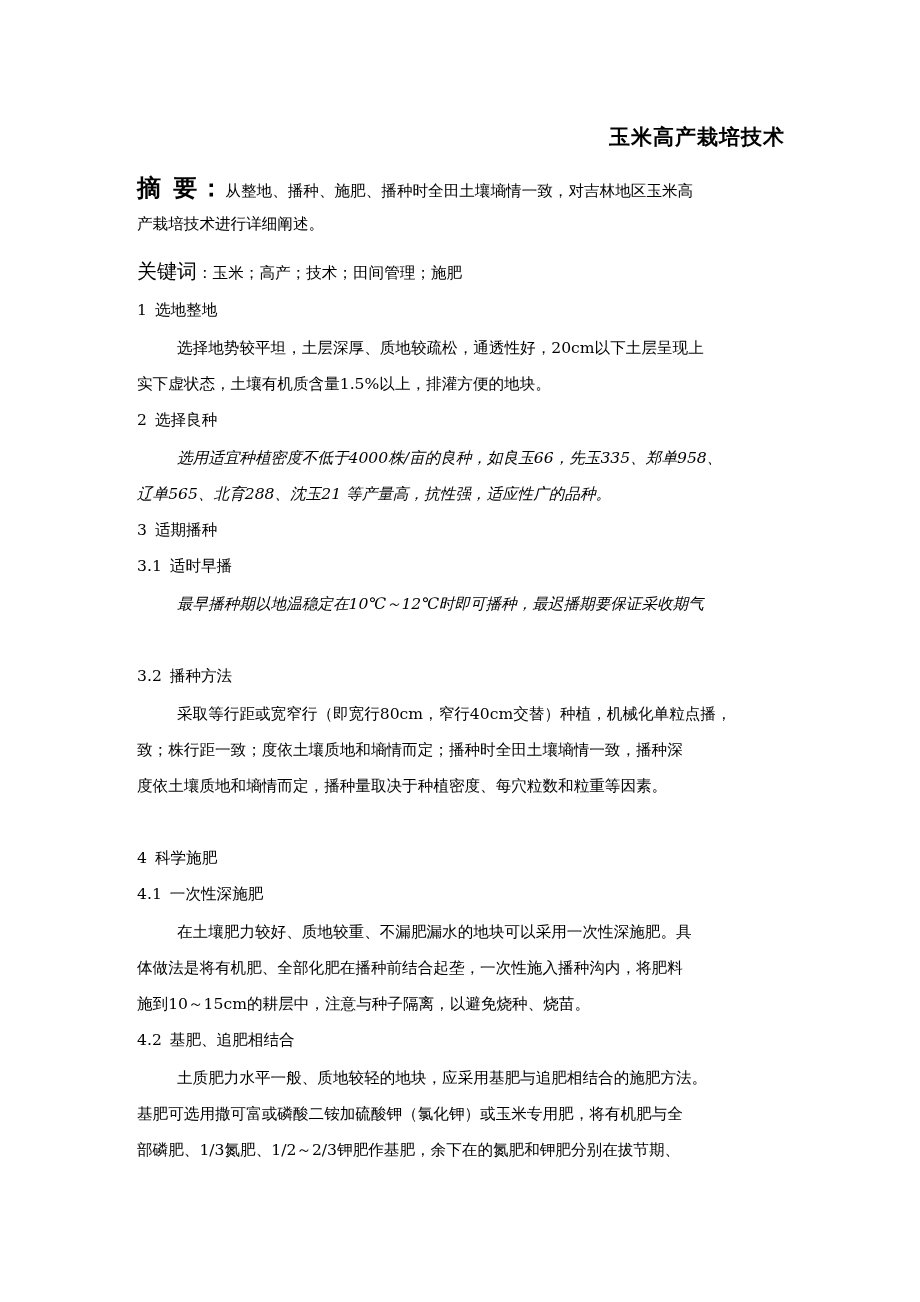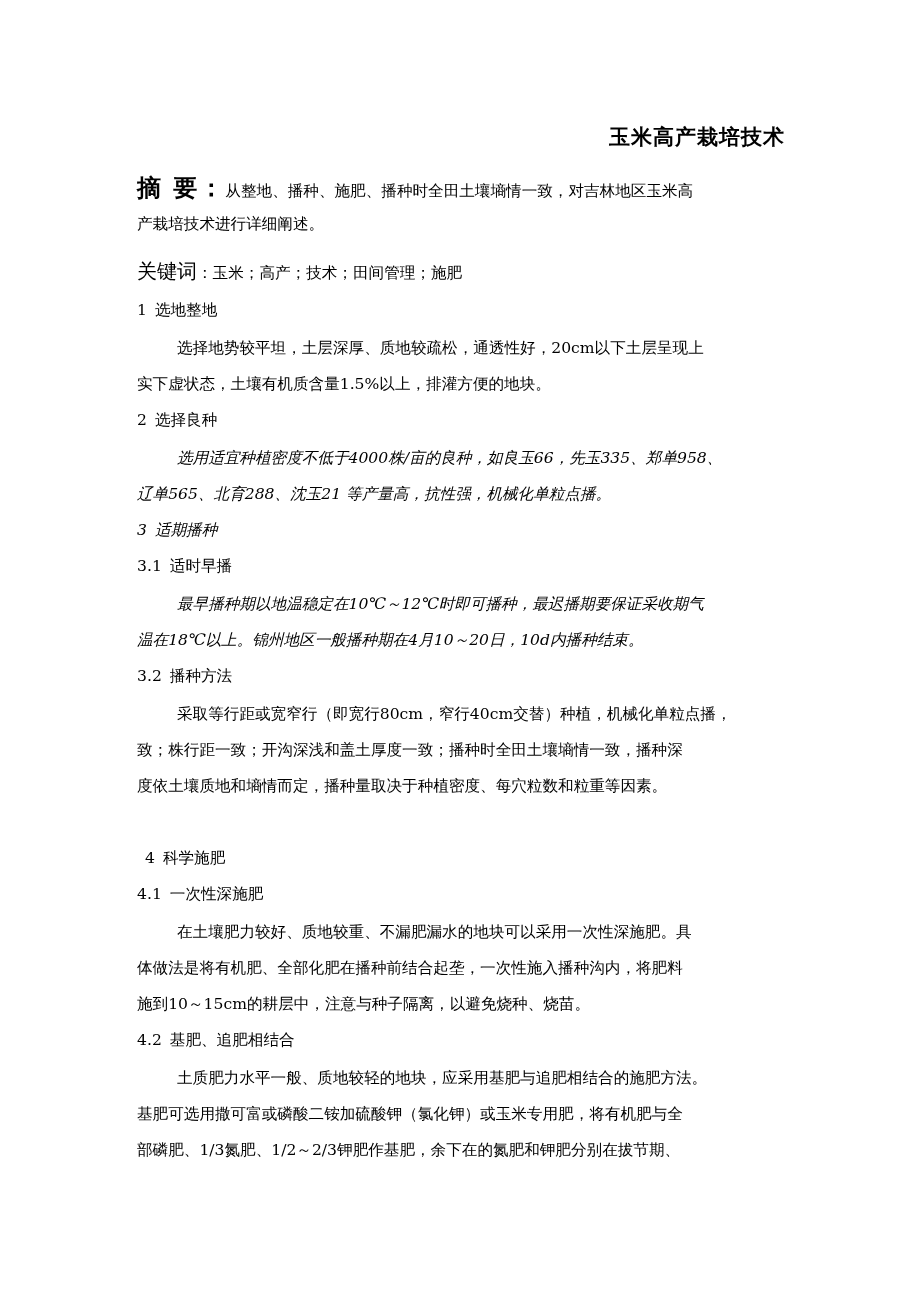--- a/index.html
+++ b/index.html
@@ -87,39 +87,38 @@
 
   <div class="heading" style="top:298px;"><span class="num">1</span><span>选地整地</span></div>
   <div class="block" style="top:330px;">
     <span class="line indent">选择地势较平坦，土层深厚、质地较疏松，通透性好，20cm以下土层呈现上</span>
     <span class="line">实下虚状态，土壤有机质含量1.5%以上，排灌方便的地块。</span>
   </div>
 
   <div class="heading" style="top:408px;"><span class="num">2</span><span>选择良种</span></div>
   <div class="block" style="top:440px;font-style:italic;">
     <span class="line indent">选用适宜种植密度不低于4000株/亩的良种，如良玉66，先玉335、郑单958、</span>
-    <span class="line">辽单565、北育288、沈玉21 等产量高，抗性强，机械化单粒点播。</span>
+    <span class="line">辽单565、北育288、沈玉21 等产量高，抗性强，适应性广的品种。</span>
   </div>
 
-  <div class="heading" style="top:518px;font-style:italic;"><span class="num">3</span><span>适期播种</span></div>
+  <div class="heading" style="top:518px;"><span class="num">3</span><span>适期播种</span></div>
 
   <div class="heading" style="top:554px;"><span class="num">3.1</span><span>适时早播</span></div>
   <div class="block" style="top:586px;font-style:italic;">
     <span class="line indent">最早播种期以地温稳定在10℃～12℃时即可播种，最迟播期要保证采收期气</span>
-    <span class="line">温在18℃以上。锦州地区一般播种期在4月10～20日，10d内播种结束。</span>
   </div>
 
   <div class="heading" style="top:664px;"><span class="num">3.2</span><span>播种方法</span></div>
   <div class="block" style="top:696px;">
     <span class="line indent">采取等行距或宽窄行（即宽行80cm，窄行40cm交替）种植，机械化单粒点播，</span>
-    <span class="line">致；株行距一致；开沟深浅和盖土厚度一致；播种时全田土壤墒情一致，播种深</span>
+    <span class="line">致；株行距一致；度依土壤质地和墒情而定；播种时全田土壤墒情一致，播种深</span>
     <span class="line">度依土壤质地和墒情而定，播种量取决于种植密度、每穴粒数和粒重等因素。</span>
   </div>
 
-  <div class="heading" style="top:846px;margin-left:8px;"><span class="num">4</span><span>科学施肥</span></div>
+  <div class="heading" style="top:846px;"><span class="num">4</span><span>科学施肥</span></div>
 
   <div class="heading" style="top:882px;"><span class="num">4.1</span><span>一次性深施肥</span></div>
   <div class="block" style="top:914px;">
     <span class="line indent">在土壤肥力较好、质地较重、不漏肥漏水的地块可以采用一次性深施肥。具</span>
     <span class="line">体做法是将有机肥、全部化肥在播种前结合起垄，一次性施入播种沟内，将肥料</span>
     <span class="line">施到10～15cm的耕层中，注意与种子隔离，以避免烧种、烧苗。</span>
   </div>
 
   <div class="heading" style="top:1028px;"><span class="num">4.2</span><span>基肥、追肥相结合</span></div>
   <div class="block" style="top:1060px;">

